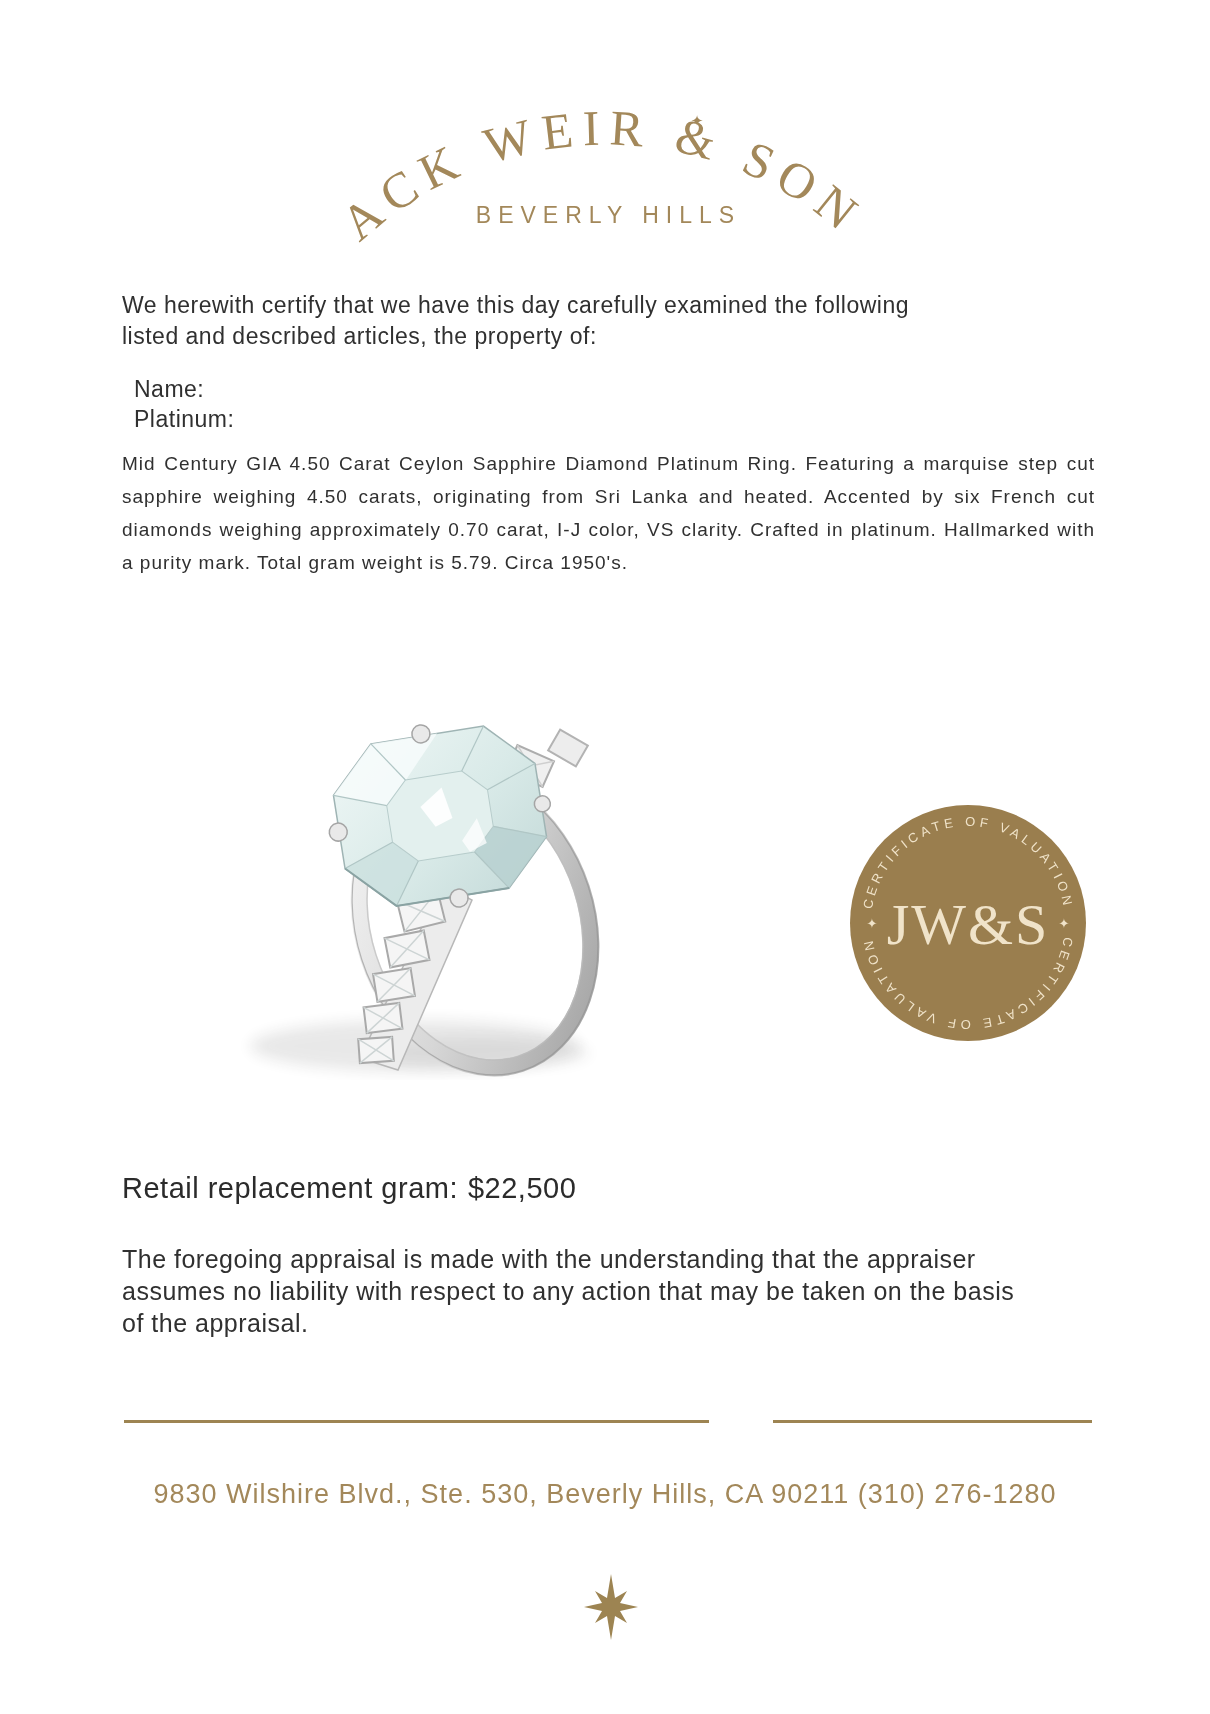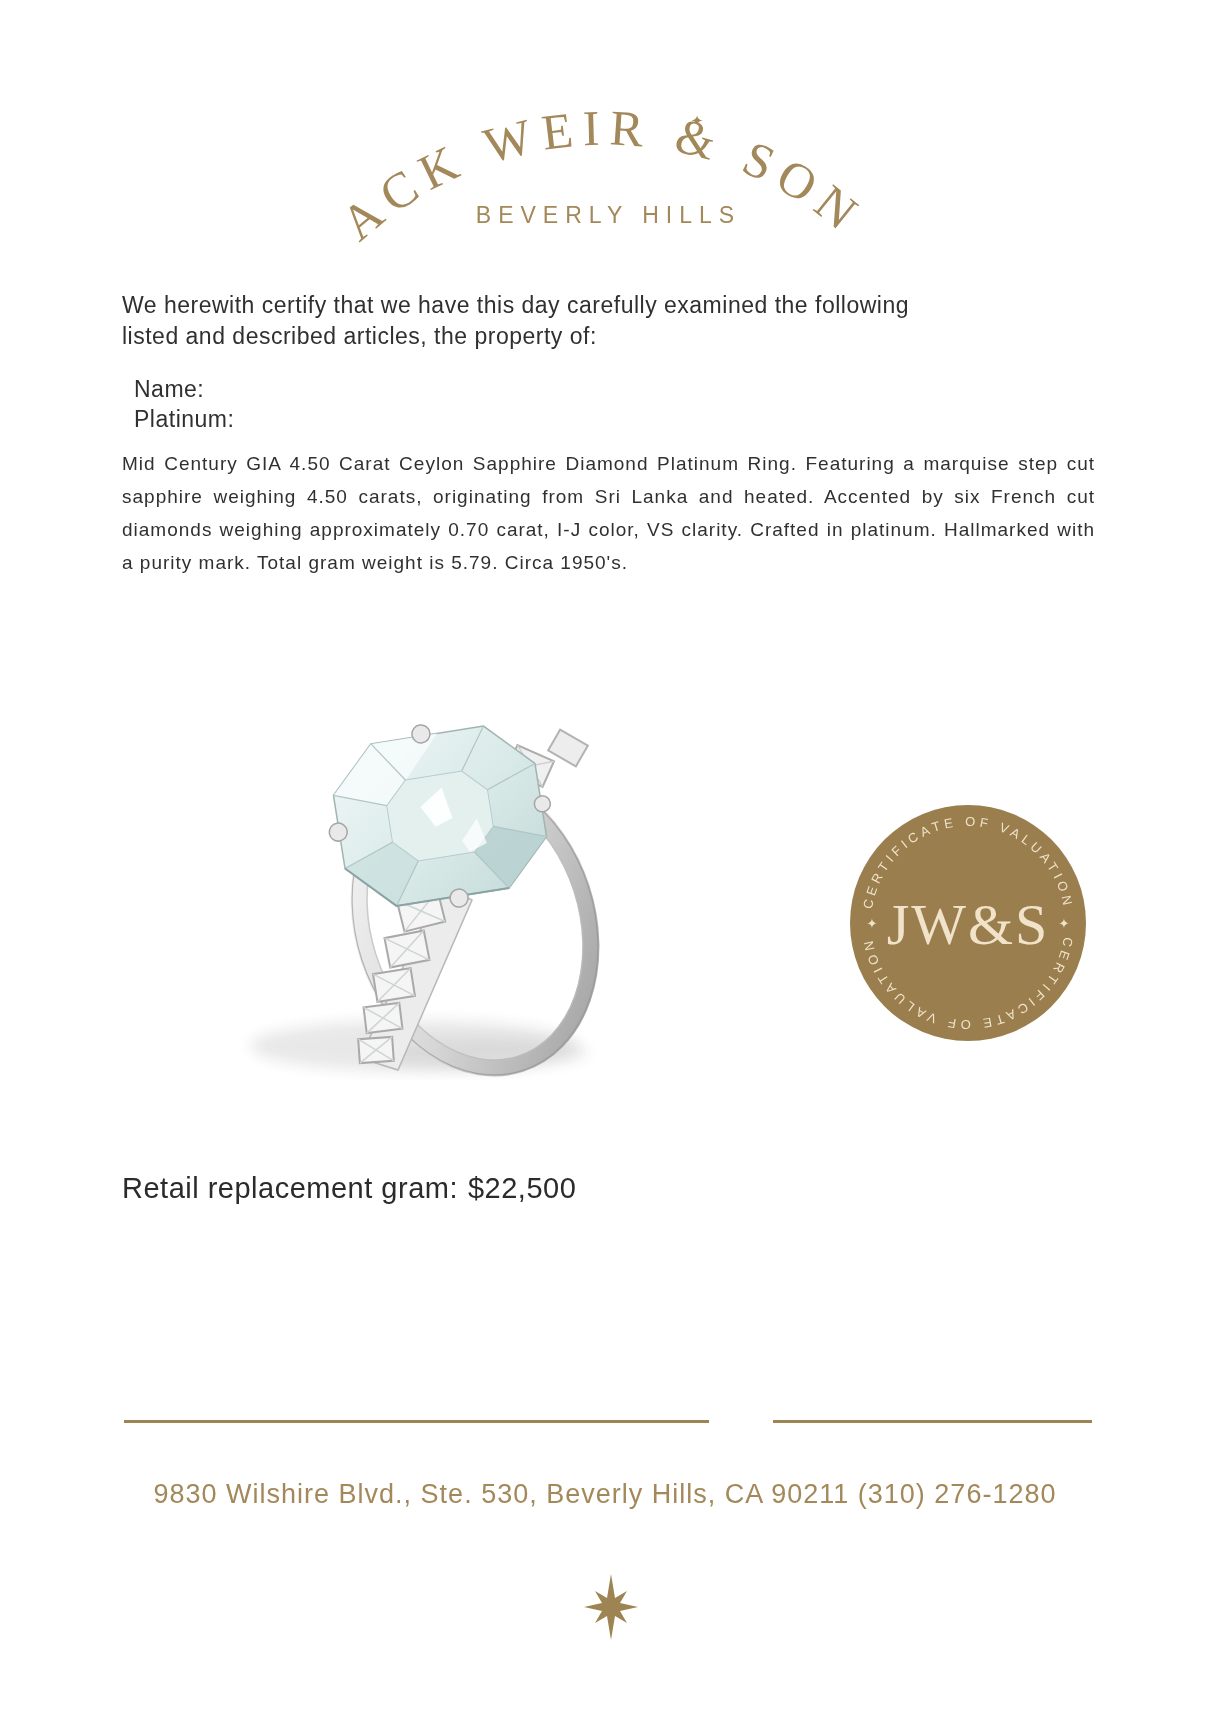--- a/index.html
+++ b/index.html
@@ -151,20 +151,21 @@
     </text>
     <text x="27" y="128" font-size="13" fill="#F0E3C9" text-anchor="middle">✦</text>
     <text x="219" y="128" font-size="13" fill="#F0E3C9" text-anchor="middle">✦</text>
     <text class="serif" x="123" y="144" font-size="58" letter-spacing="2" fill="#F0E3C9" text-anchor="middle">JW&amp;S</text>
   </svg>
 
   <div class="abs retail">
     <span>Retail replacement gram:</span><span class="amount">$22,500</span>
   </div>
 
+  <div class="abs disclaimer">The foregoing appraisal is made with the understanding that the appraiser assumes no liability with respect to any action that may be taken on the basis of the appraisal.</div>
 
   <div class="abs sigline sig1"></div>
   <div class="abs sigline sig2"></div>
 
   <div class="abs goldtext footer">9830 Wilshire Blvd., Ste. 530, Beverly Hills, CA 90211 (310) 276-1280</div>
 
   <svg class="abs" style="left:583px;top:1572px;" width="56" height="70" viewBox="-28 -35 56 70">
     <polygon fill="#9D8452" points="0,-33 4,-9 16,-16 9,-4 27,0 9,4 16,16 4,9 0,33 -4,9 -16,16 -9,4 -27,0 -9,-4 -16,-16 -4,-9"></polygon>
   </svg>
 

